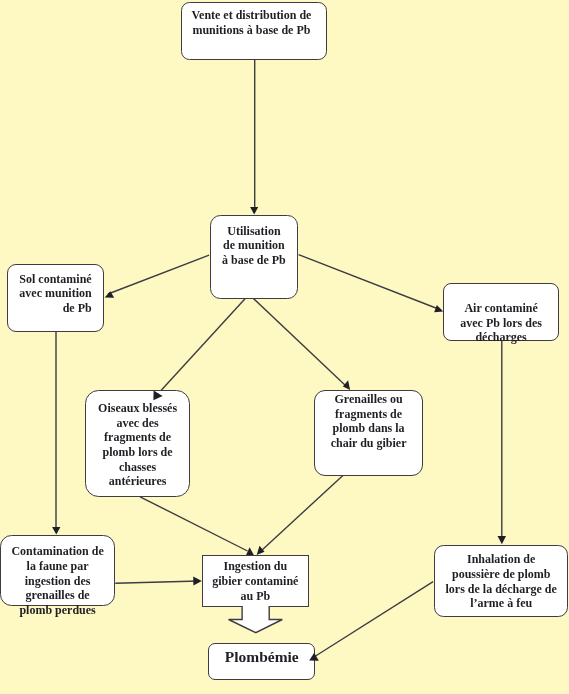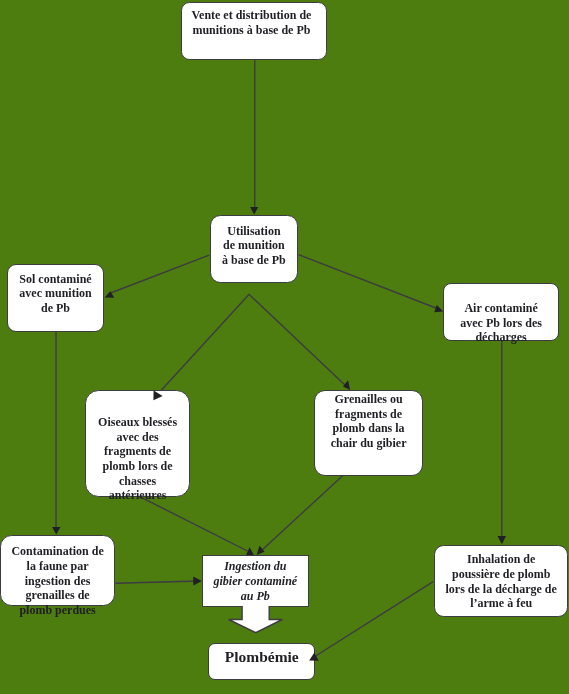--- a/index.html
+++ b/index.html
@@ -2,21 +2,21 @@
 <html><head>
 <meta charset="utf-8">
 <style>
   html, body { margin:0; padding:0; background:#ffffff; }
   body {
     width:569px; height:694px;
     font-family:"Liberation Serif", serif;
     overflow:hidden;
     position:relative;
   }
-  #stage { position:absolute; left:0; top:0; width:569px; height:694px; background:#4d7c0f; }
+  #stage { position:absolute; left:0; top:0; width:569px; height:694px; background:#fef9c3; }
 
   svg.layer { position:absolute; left:0; top:0; width:569px; height:694px; pointer-events:none; }
   svg.edges { z-index:1; }
   svg.overlay { z-index:3; }
 
   .node {
     position:absolute;
     box-sizing:border-box;
     border:1.4px solid #3c3c42;
     background:#fff;
@@ -50,51 +50,51 @@
       <path d="M140.1,496.8 L247.5,551"></path>
       <path d="M350.5,468.4 L261,551"></path>
       <path d="M115.3,583.2 L199,581"></path>
       <path d="M433.1,581.6 L314,657"></path>
     </g>
   </svg>
 
   <div class="node rounded" style="left:181.2px; top:1.8px; width:145.9px; height:57.9px; align-items:flex-start; padding-top:5.66px; padding-right:5.4px; border-radius:8.5px;">Vente et distribution de
 munitions à base de Pb</div>
 
-  <div class="node rounded" style="left:210.1px; top:215.4px; width:87.6px; height:68px; align-items:flex-start; padding-top:7.26px; border-radius:10.4px;">Utilisation
+  <div class="node rounded" style="left:210.1px; top:215.4px; width:87.6px; height:84px; align-items:flex-start; padding-top:7.26px; border-radius:10.4px;">Utilisation
 de munition
 à base de Pb</div>
 
-  <div class="node rounded" style="left:6.6px; top:263.9px; width:97.9px; height:68.1px; align-items:flex-start; padding-top:6.66px; border-radius:9px;">Sol contaminé
+  <div class="node rounded" style="left:6.6px; top:263.9px; width:97.9px; height:68.1px; align-items:flex-start; padding-top:6.66px; border-radius:9px;text-align:right;">Sol contaminé
 avec munition
 de Pb</div>
 
   <div class="node rounded" style="left:442.8px; top:282.9px; width:116.6px; height:58.2px; align-items:flex-start; padding-top:17px; border-radius:8px;">Air contaminé
 avec Pb lors des
 décharges</div>
 
-  <div class="node rounded" style="left:84.8px; top:389.8px; width:105.6px; height:107px; align-items:flex-start; padding-top:24px; border-radius:13.5px;">Oiseaux blessés
+  <div class="node rounded" style="left:84.8px; top:389.8px; width:105.6px; height:107px; align-items:flex-start; padding-top:10px; border-radius:13.5px;">Oiseaux blessés
 avec des
 fragments de
 plomb lors de
 chasses
 antérieures</div>
 
   <div class="node rounded" style="left:298.1px; top:389.8px; width:109px; height:86px; align-items:flex-start; padding-top:1px; border-radius:11px;margin-left:16px;">Grenailles ou
 fragments de
 plomb dans la
 chair du gibier</div>
 
   <div class="node rounded" style="left:0.3px; top:535.3px; width:114.6px; height:71px; align-items:flex-start; padding-top:8.06px; border-radius:11.5px;">Contamination de
 la faune par
 ingestion des
 grenailles de
 plomb perdues</div>
 
-  <div class="node sharp" style="left:201.7px; top:555px; width:107.3px; height:51.8px; align-items:flex-start; padding-top:3.16px;font-style:italic;">Ingestion du
+  <div class="node sharp" style="left:201.7px; top:555px; width:107.3px; height:51.8px; align-items:flex-start; padding-top:3.16px;">Ingestion du
 gibier contaminé
 au Pb</div>
 
   <div class="node rounded" style="left:434px; top:545px; width:134.4px; height:72px; align-items:flex-start; padding-top:6.26px; border-radius:9.6px;">Inhalation de
 poussière de plomb
 lors de la décharge de
 l’arme à feu</div>
 
   <div class="node rounded big" style="left:202.4px; top:642.7px; width:106.7px; height:37.2px; align-items:flex-start; padding-top:4.3px; border-radius:7px;">Plombémie</div>
 

